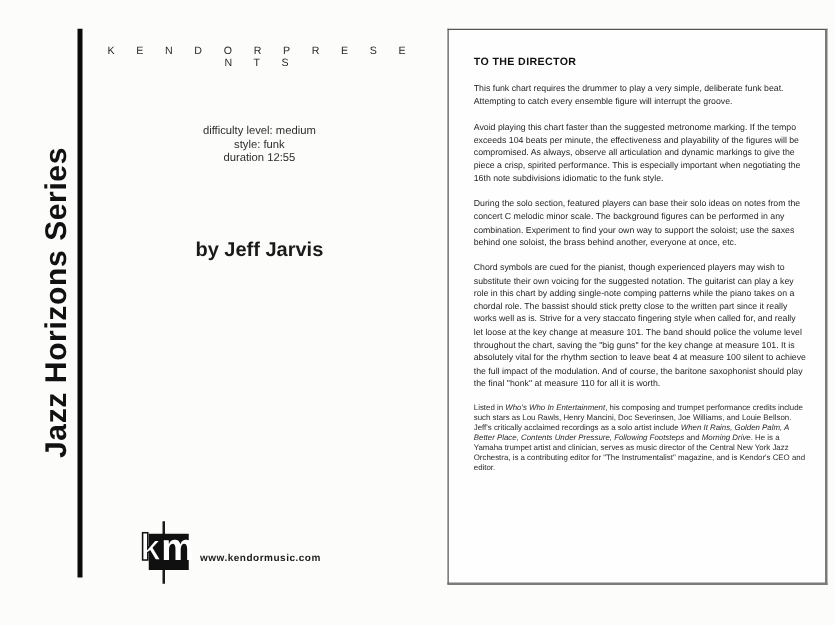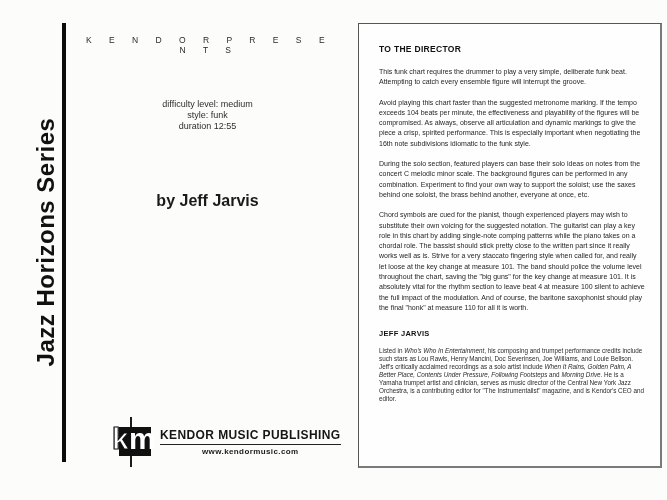--- a/index.html
+++ b/index.html
@@ -113,21 +113,21 @@
   .publisher-name {
     font-size: 12px;
     font-weight: 600;
     letter-spacing: 0.4px;
     color: #161616;
     border-bottom: 1.5px solid #222;
     padding-bottom: 2px;
     white-space: nowrap;
   }
   .publisher-site {
-    margin-top: 2px;
+    margin-top: 14px;
     text-align: center;
     font-size: 8px;
     font-weight: bold;
     letter-spacing: 0.4px;
     color: #1c1c1c;
   }
 
   
   .director-panel {
     position: absolute;
@@ -187,31 +187,29 @@
   <div class="cover-center byline">by Jeff Jarvis</div>
 
   <div class="publisher">
     <div class="km-logo-wrap">
       <div class="km-vline"></div>
       <div class="km-square"></div>
       <div class="km-k">k</div>
       <div class="km-m">m</div>
     </div>
     <div class="publisher-text">
-      <div class="publisher-name">KENDOR MUSIC PUBLISHING</div>
       <div class="publisher-site">www.kendormusic.com</div>
     </div>
   </div>
 
   <div class="director-panel">
     <h1 class="director-heading">TO THE DIRECTOR</h1>
 
     <p class="body">This funk chart requires the drummer to play a very simple, deliberate funk beat. Attempting to catch every ensemble figure will interrupt the groove.</p>
     <p class="body">Avoid playing this chart faster than the suggested metronome marking. If the tempo exceeds 104 beats per minute, the effectiveness and playability of the figures will be compromised. As always, observe all articulation and dynamic markings to give the piece a crisp, spirited performance. This is especially important when negotiating the 16th note subdivisions idiomatic to the funk style.</p>
     <p class="body">During the solo section, featured players can base their solo ideas on notes from the concert C melodic minor scale. The background figures can be performed in any combination. Experiment to find your own way to support the soloist; use the saxes behind one soloist, the brass behind another, everyone at once, etc.</p>
     <p class="body">Chord symbols are cued for the pianist, though experienced players may wish to substitute their own voicing for the suggested notation. The guitarist can play a key role in this chart by adding single-note comping patterns while the piano takes on a chordal role. The bassist should stick pretty close to the written part since it really works well as is. Strive for a very staccato fingering style when called for, and really let loose at the key change at measure 101. The band should police the volume level throughout the chart, saving the "big guns" for the key change at measure 101. It is absolutely vital for the rhythm section to leave beat 4 at measure 100 silent to achieve the full impact of the modulation. And of course, the baritone saxophonist should play the final "honk" at measure 110 for all it is worth.</p>
 
-    <h2 class="composer-heading">JEFF JARVIS</h2>
 
     <p class="composer-bio"><span>Listed in </span><i>Who's Who In Entertainment</i><span>, his composing and trumpet performance credits include such stars as Lou Rawls, Henry Mancini, Doc Severinsen, Joe Williams, and Louie Bellson. Jeff's critically acclaimed recordings as a solo artist include </span><i>When It Rains, Golden Palm, A Better Place, Contents Under Pressure, Following Footsteps</i><span> and </span><i>Morning Drive</i><span>. He is a Yamaha trumpet artist and clinician, serves as music director of the Central New York Jazz Orchestra, is a contributing editor for "The Instrumentalist" magazine, and is Kendor's CEO and editor.</span></p>
   </div>
 
 </div>
 
 </body></html>

